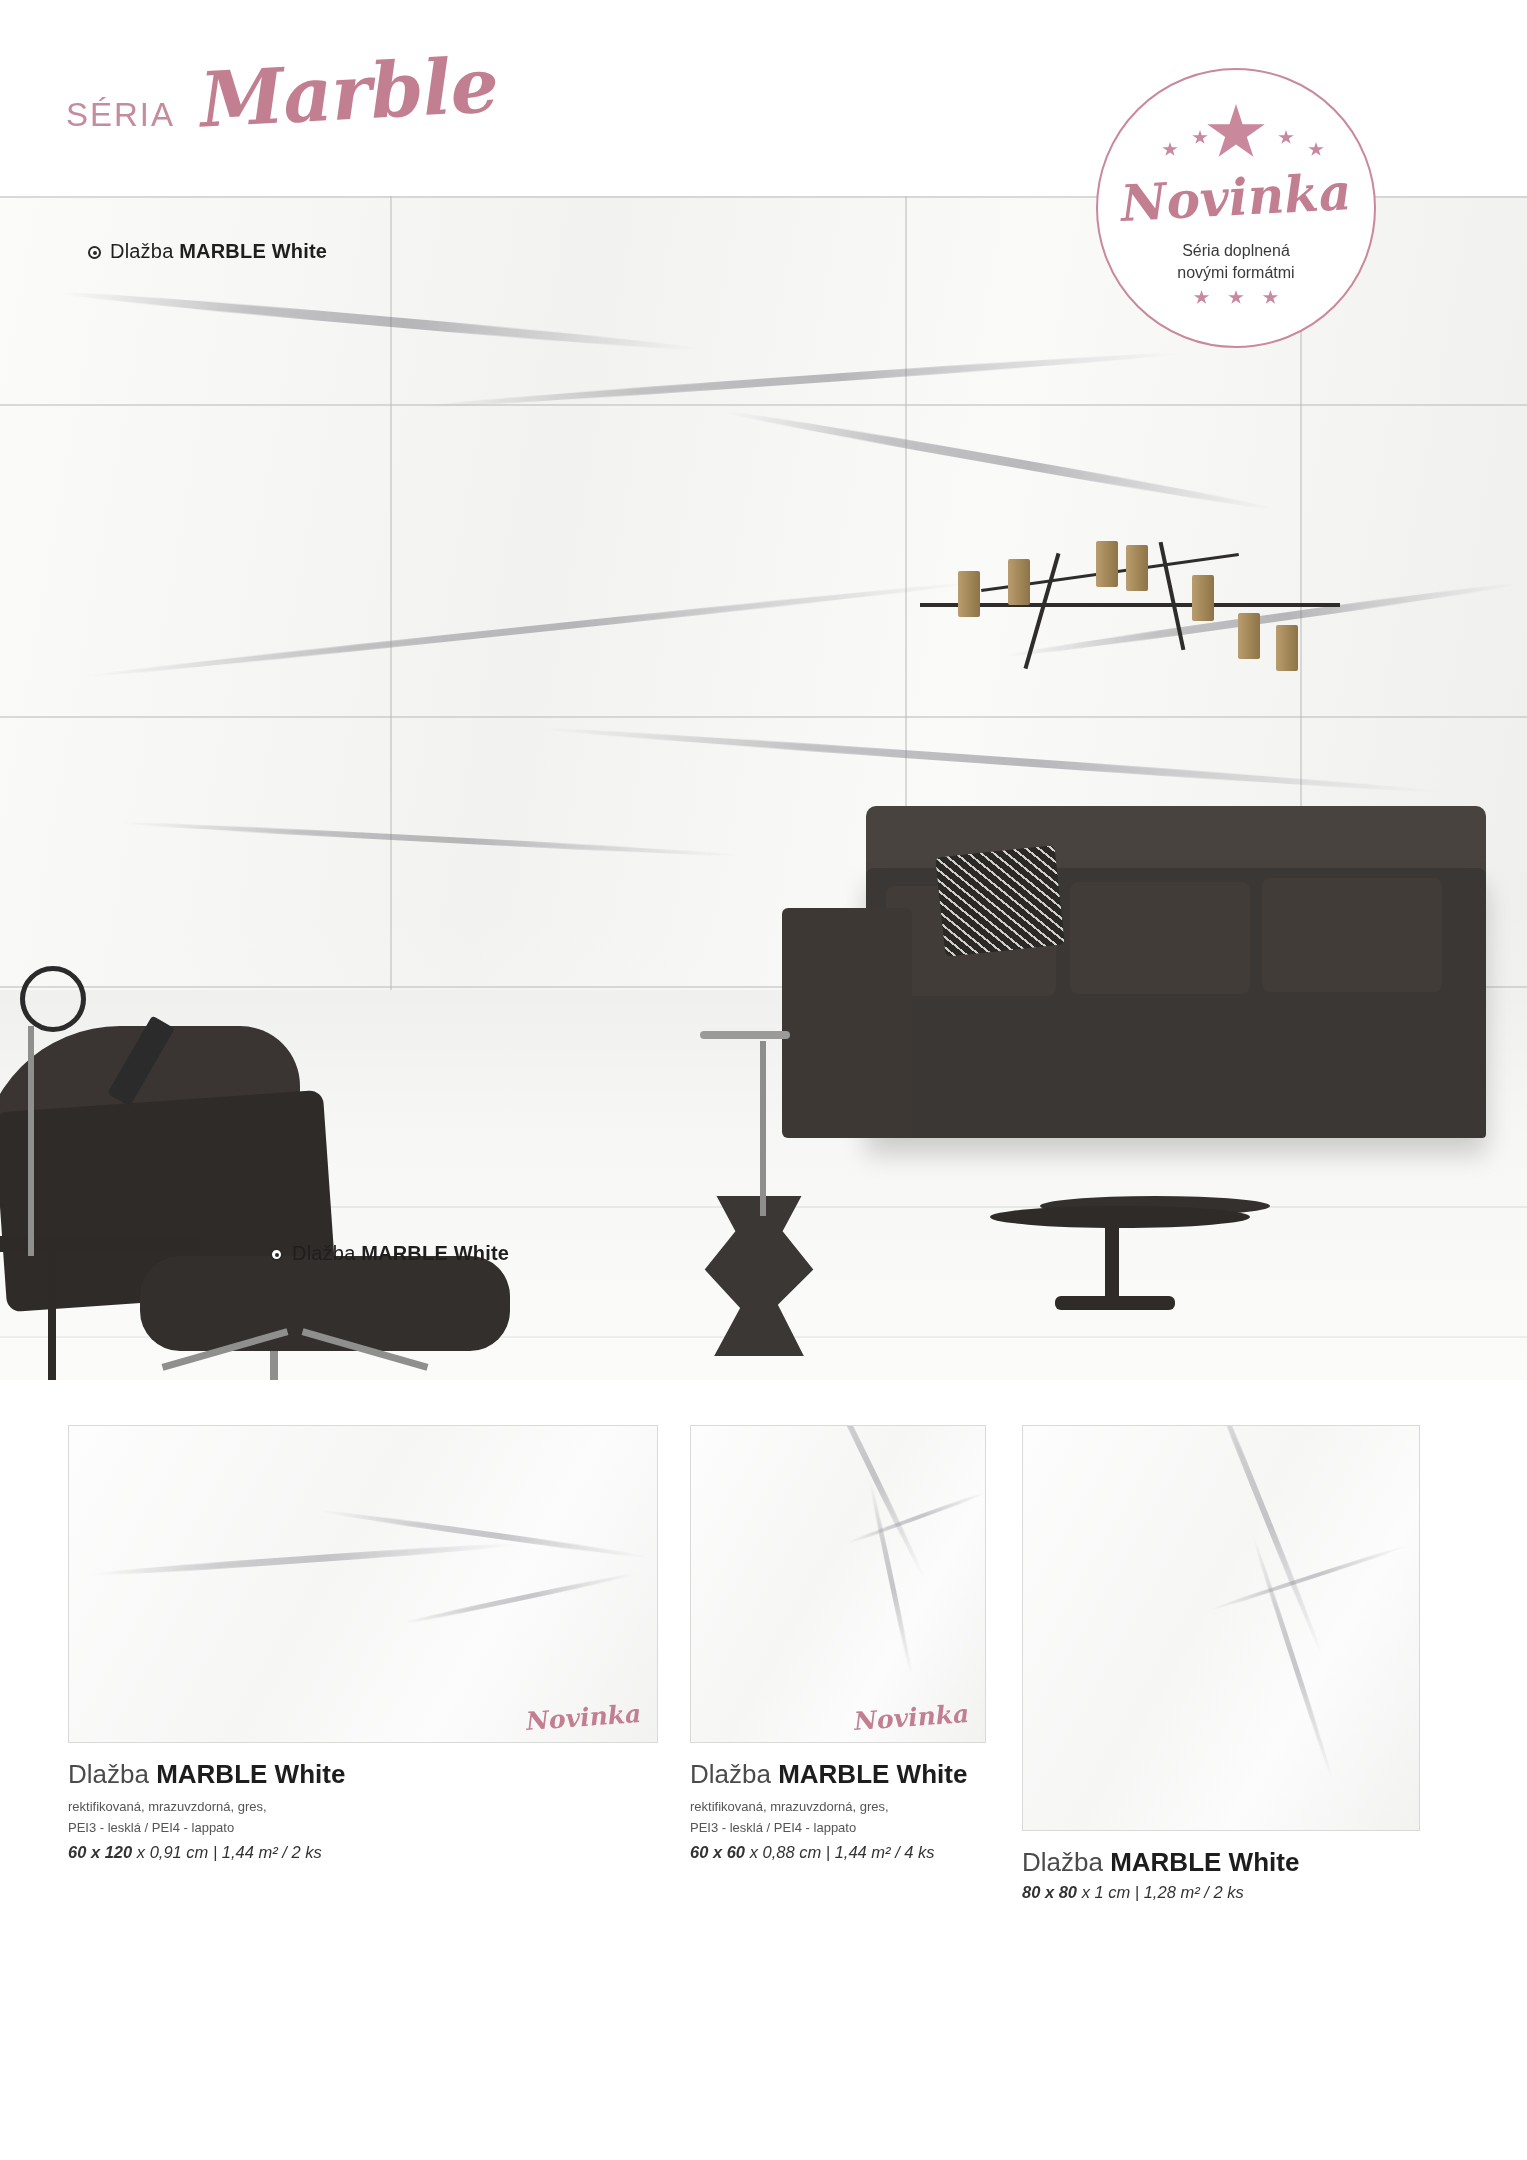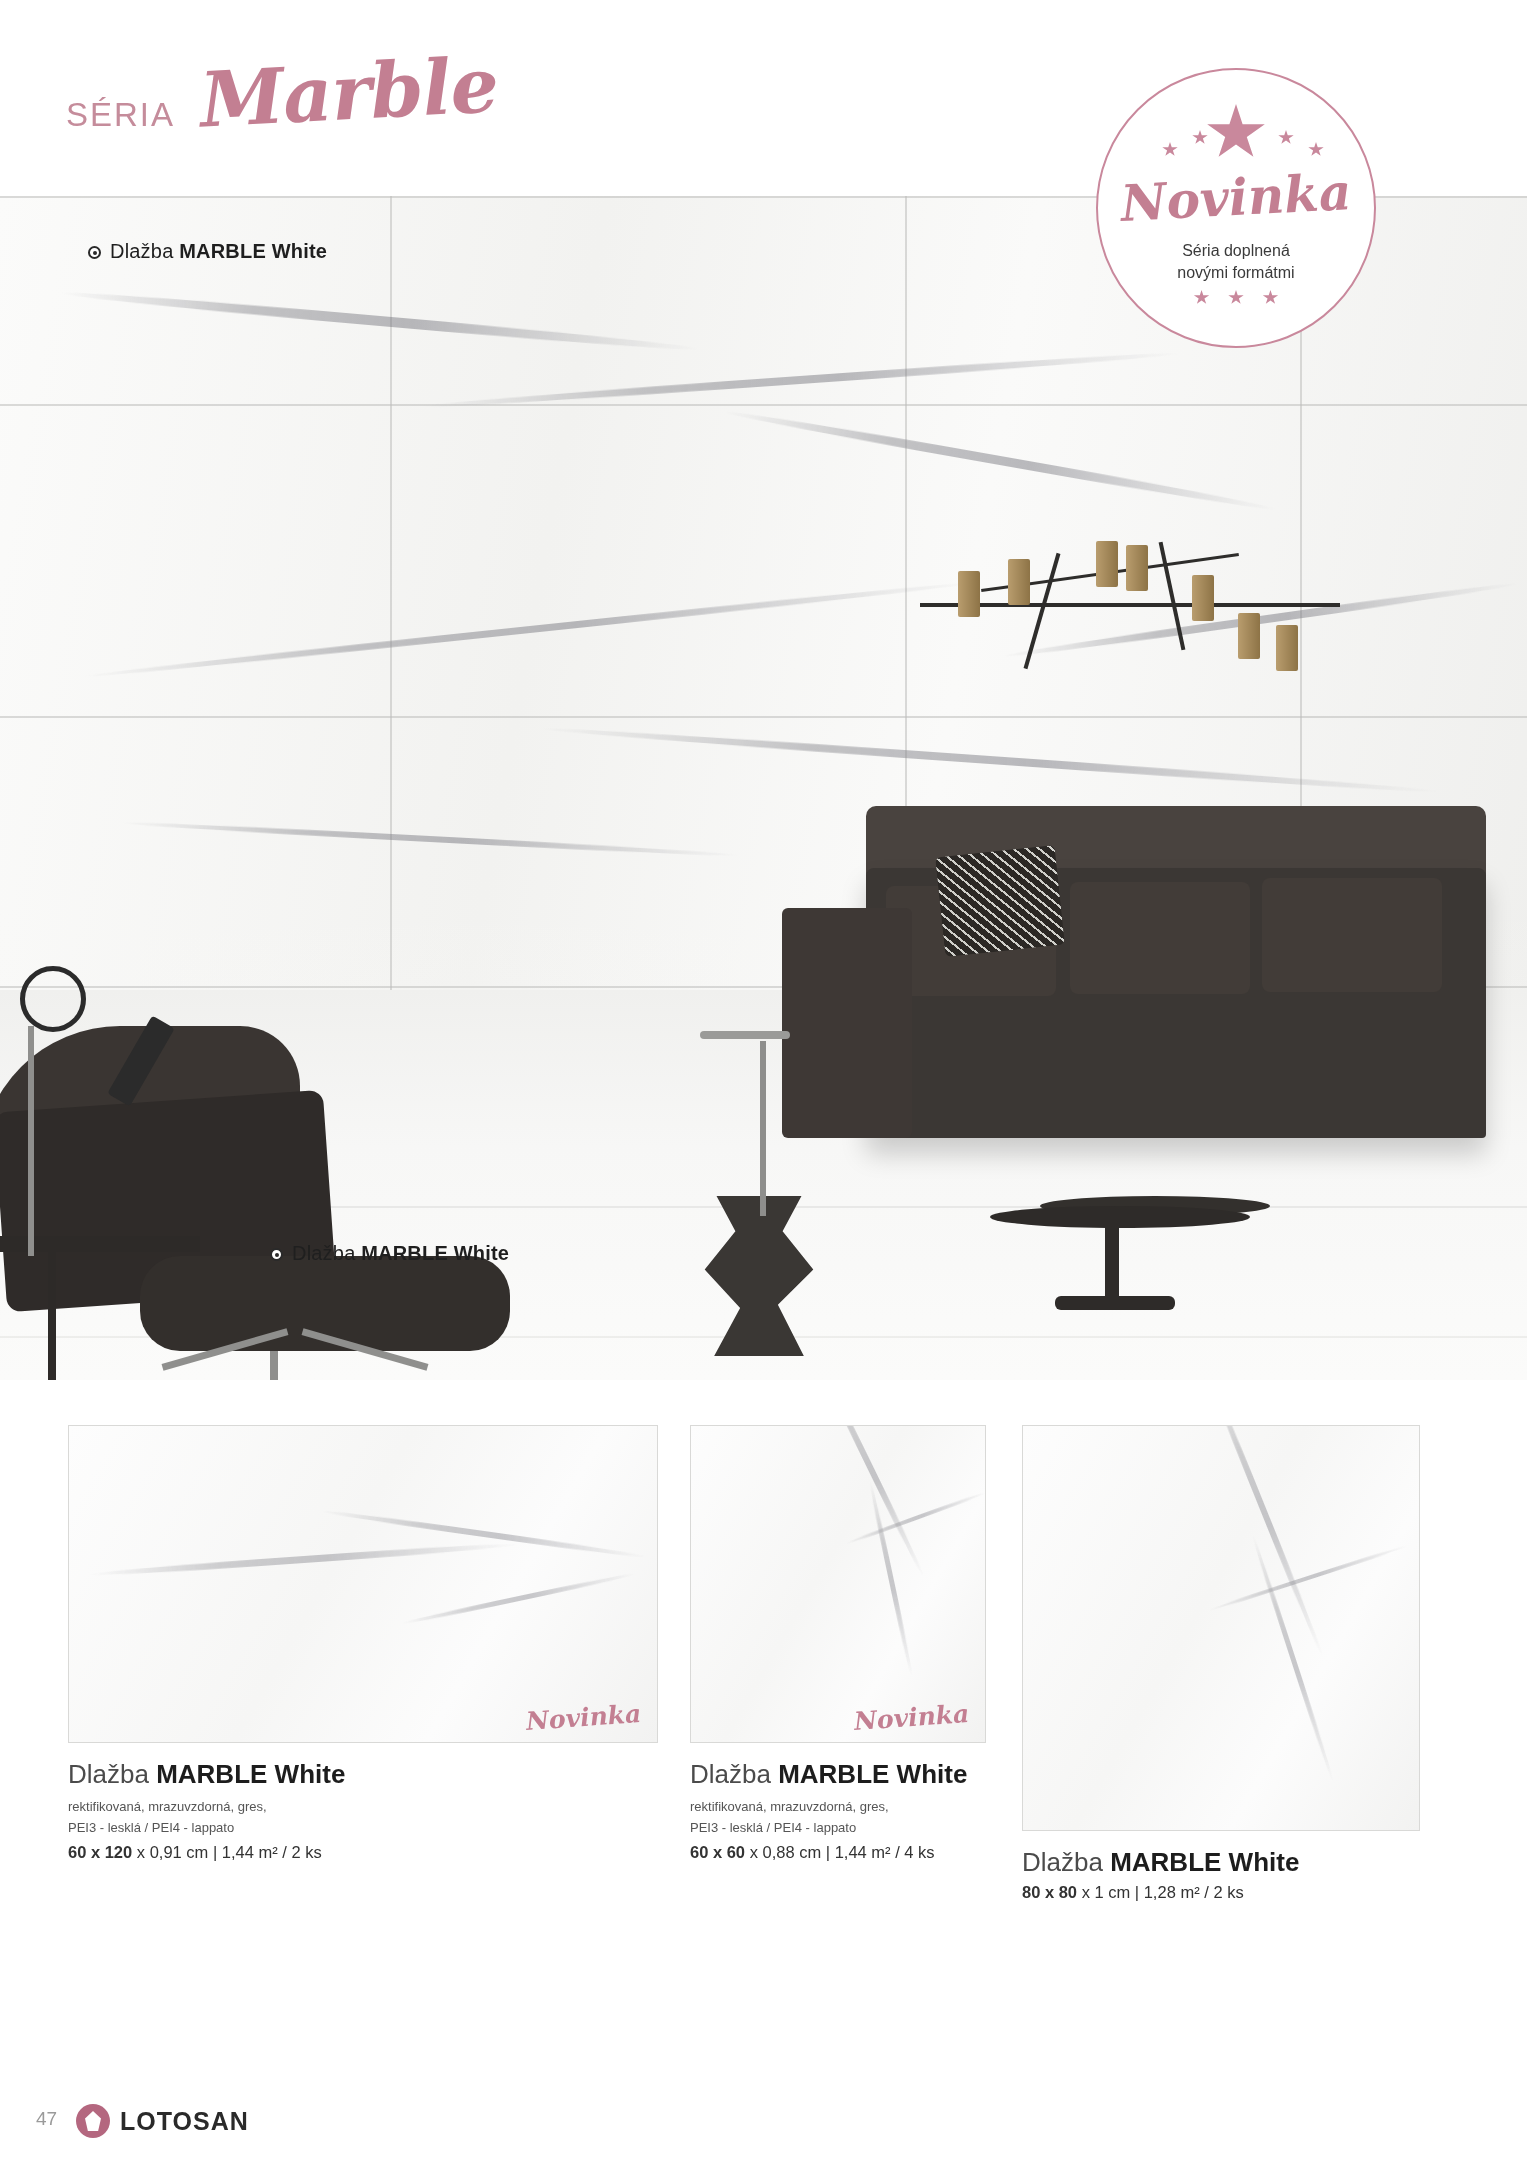--- a/index.html
+++ b/index.html
@@ -332,20 +332,21 @@
   .p-desc {
     font-size: 13px;
     color: #555;
     line-height: 21px;
     margin-top: 6px;
   }
   .p-size {
     font-size: 16.5px;
     color: #333;
     margin-top: 5px;
+    font-style: italic;
   }
   .p-size b { font-weight: 700; }
   .p-table {
     width: 100%;
     margin-top: 10px;
     border-collapse: collapse;
     font-size: 16px;
     color: #333;
   }
   .p-table tr { border-bottom: 1px solid #d5d5d3; }
@@ -564,21 +565,14 @@
       <div class="p-title">
         <span>Dlažba </span><b>MARBLE White</b>
       </div>
       <div class="p-size">
         <b>80 x 80</b><span> x 1 cm  |  1,28 m² / 2 ks</span>
       </div>
     </div>
 
   </div>
 
-  <div class="footer">
-    <div class="page-num">47</div>
-    <div class="logo-wrap">
-      <div class="logo-mark"></div>
-      <div class="logo-text">LOTOSAN</div>
-    </div>
-  </div>
 
 </div>
 
 </body></html>

